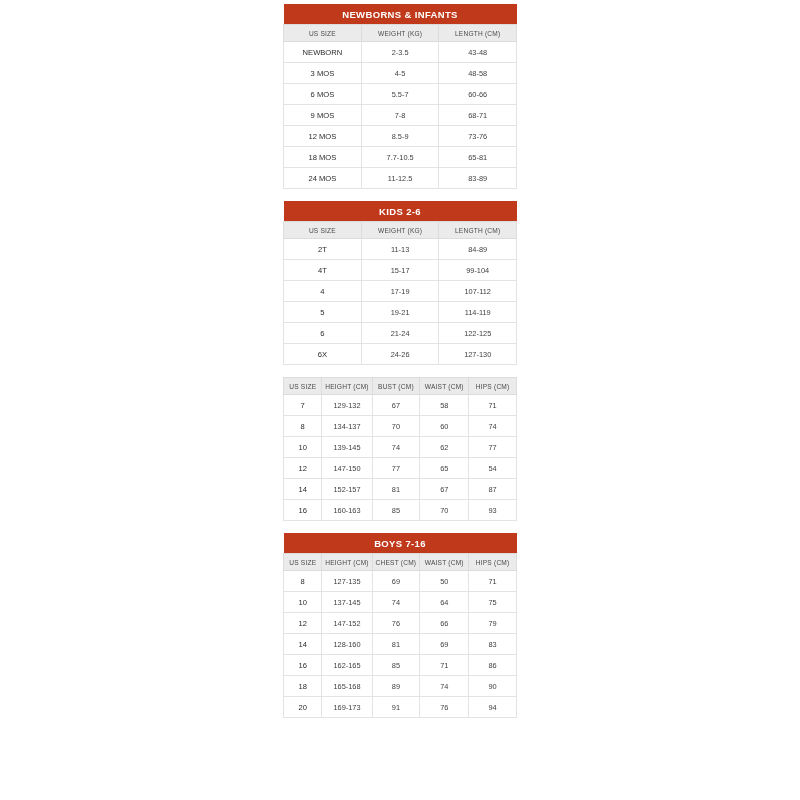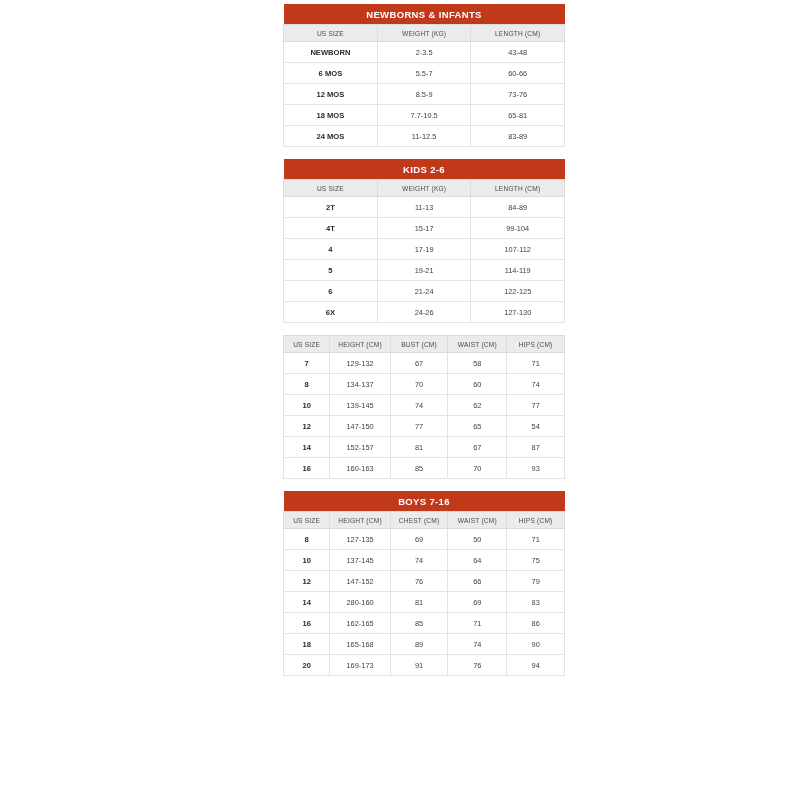--- a/index.html
+++ b/index.html
@@ -23,21 +23,21 @@
     flex-direction: column;
     align-items: center;
     padding-top: 4px;
   }
   .chart-stack {
     width: 234px;
     display: flex;
     flex-direction: column;
   }
   .size-table {
-    width: 282px;
+    width: 234px;
     margin-bottom: 12px;
     border-collapse: collapse;
     table-layout: fixed;
   }
   .size-table:last-child { margin-bottom: 3px; }
 
   .table-title-cell {
     background: #c0391b;
     color: #ffffff;
     text-align: center;
@@ -62,21 +62,21 @@
   .size-table td {
     background: #ffffff;
     border: 1px solid #e3e3e3;
     text-align: center;
     height: 20px;
     padding: 0 1px;
     font-size: 7.4px;
     color: #3f3f3f;
   }
   .size-table td.size-cell {
-    font-weight: bold;
+    font-weight: normal;
     color: #2b2b2b;
     font-size: 7.6px;
   }
   
   .cols3 col.c0 { width: 33.4%; }
   .cols3 col.c1 { width: 33.3%; }
   .cols3 col.c2 { width: 33.3%; }
   
   .cols5 col.c0 { width: 16.5%; }
   .cols5 col.c1 { width: 21.5%; }
@@ -105,23 +105,33 @@
             <th class="col-head">LENGTH (CM)</th>
           </tr>
         </thead>
         <tbody>
           <tr>
             <td class="size-cell">NEWBORN</td>
             <td>2-3.5</td>
             <td>43-48</td>
           </tr>
           <tr>
+            <td class="size-cell">3 MOS</td>
+            <td>4-5</td>
+            <td>48-58</td>
+          </tr>
+          <tr>
             <td class="size-cell">6 MOS</td>
             <td>5.5-7</td>
             <td>60-66</td>
+          </tr>
+          <tr>
+            <td class="size-cell">9 MOS</td>
+            <td>7-8</td>
+            <td>68-71</td>
           </tr>
           <tr>
             <td class="size-cell">12 MOS</td>
             <td>8.5-9</td>
             <td>73-76</td>
           </tr>
           <tr>
             <td class="size-cell">18 MOS</td>
             <td>7.7-10.5</td>
             <td>65-81</td>
@@ -281,21 +291,21 @@
           </tr>
           <tr>
             <td class="size-cell">12</td>
             <td>147-152</td>
             <td>76</td>
             <td>66</td>
             <td>79</td>
           </tr>
           <tr>
             <td class="size-cell">14</td>
-            <td>280-160</td>
+            <td>128-160</td>
             <td>81</td>
             <td>69</td>
             <td>83</td>
           </tr>
           <tr>
             <td class="size-cell">16</td>
             <td>162-165</td>
             <td>85</td>
             <td>71</td>
             <td>86</td>

